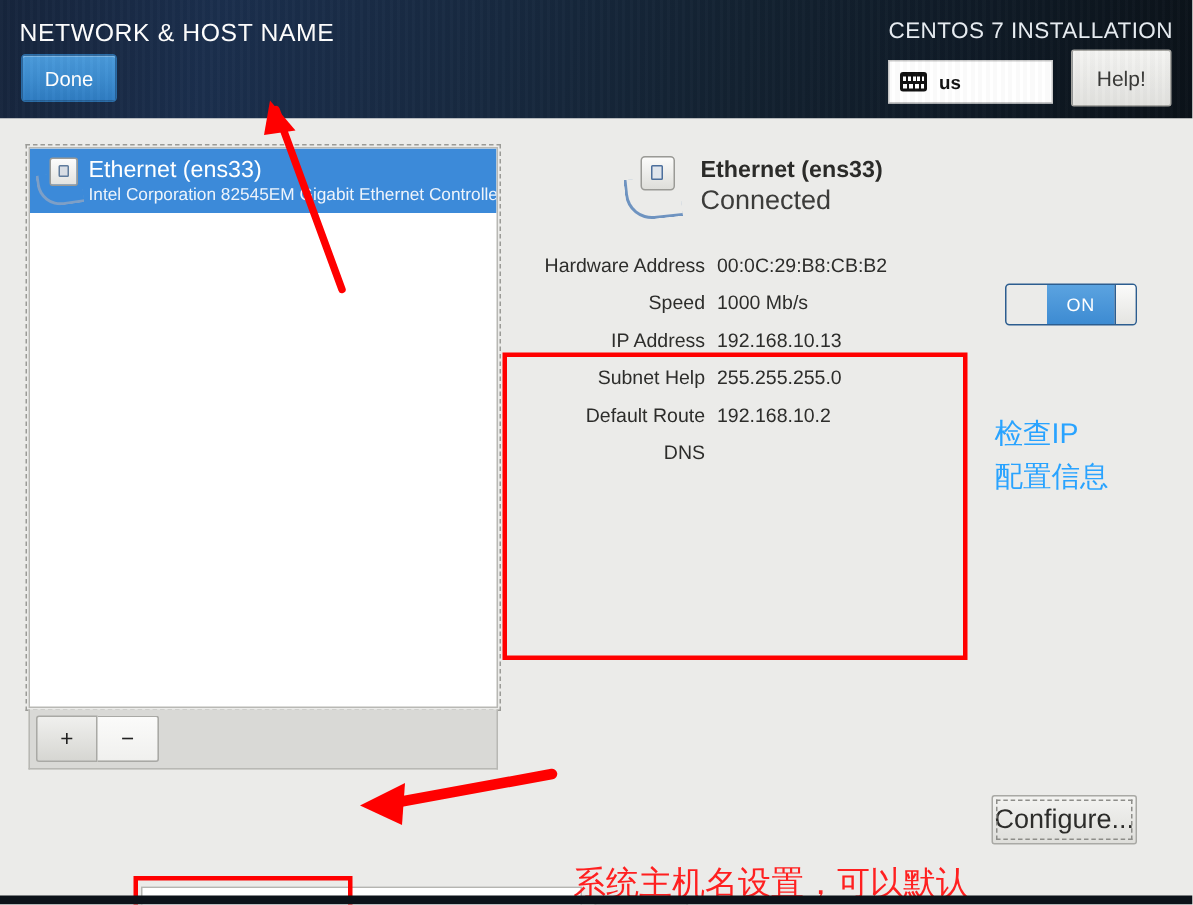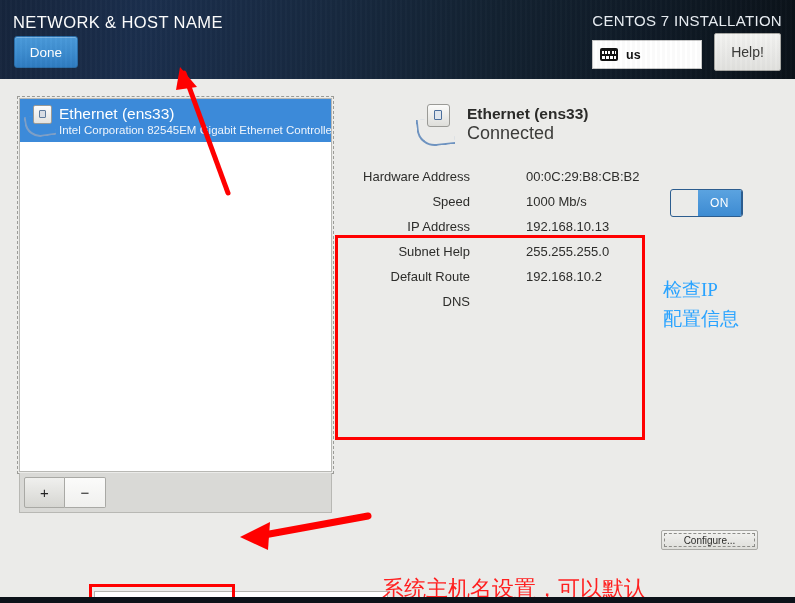--- a/index.html
+++ b/index.html
@@ -124,61 +124,61 @@
   }
   .dev-icon .cable {
     position: absolute; left: 0px; top: 14px; width: 37px; height: 28px;
     border: 2.6px solid #6e93c0; border-top: none; border-right: none;
     border-radius: 0 0 0 18px; transform: rotate(-6deg);
   }
   .dev-name { font-size: 15.5px; font-weight: bold; color: #2b2b29; line-height: 20px; }
   .dev-status { font-size: 18px; color: #3c3c3a; line-height: 19px; }
 
   .toggle {
-    position: absolute; left: 670px; top: 110px; width: 73px; height: 28px;
+    position: absolute; left: 670px; top: 110px; width: 88px; height: 28px;
     border: 1px solid #2c5d8f; border-radius: 3px; display: flex; overflow: hidden; cursor: pointer; padding-left: 27px;
   }
   .toggle .on {
     width: 45px; background: linear-gradient(180deg,#5ba3e0,#3d8bd2);
     color: #fff; font-size: 12px; display: flex; align-items: center; justify-content: center;
     letter-spacing: 0.5px;
   }
   .toggle .knob { flex: 1; background: linear-gradient(180deg,#fbfbfa,#e4e4e1); border-left: 1px solid #2c5d8f; }
 
   
   .details {
     position: absolute; left: 358px; top: 90px; width: 290px;
     display: grid; grid-template-columns: 112px 1fr; column-gap: 8px; row-gap: 10px;
     font-size: 13px; color: #2d2d2b;
   }
   .details .lbl { text-align: right; }
-  .details .val { text-align: left; margin-left: 48px; }
+  .details .val { text-align: left; }
 
   .red-box {
     position: absolute; left: 335px; top: 156px; width: 310px; height: 205px;
     border: 3px solid #ff0000; pointer-events: none;
   }
 
   .cn-blue {
     position: absolute; left: 663px; top: 196px;
     color: #29a3ff; font-size: 19px; line-height: 29px;
-    font-family: Liberation Serif, serif;
+    font-family: Liberation Sans, sans-serif;
   }
   .cn-red {
     position: absolute; left: 382px; top: 497px;
     color: #ff2020; font-size: 22px; line-height: 26px; white-space: nowrap;
     font-family: Liberation Sans, sans-serif;
   }
 
   .configure-btn {
-    position: absolute; left: 661px; top: 451px; width: 97px; height: 20px;
+    position: absolute; left: 661px; top: 451px; width: 97px; height: 33px;
     background: linear-gradient(180deg,#f3f3f1,#dededa);
     border: 1px solid #a9a9a5; border-radius: 2px;
     outline: 1px dashed #8d8d89; outline-offset: -4px;
-    color: #2c2c2a; font-size: 10px;
+    color: #2c2c2a; font-size: 18px;
     display: flex; align-items: center; justify-content: center; cursor: pointer;
   }
   .hn-input {
     position: absolute; left: 94px; top: 512px; width: 294px; height: 35px;
     background: #ffffff; border: 1px solid #b5b5b1;
     font-size: 13.5px; color: #1b1b1a; padding-left: 8px;
     display: flex; align-items: center;
   }
   .hn-redbox {
     position: absolute; left: 89px; top: 505px; width: 146px; height: 49px;

